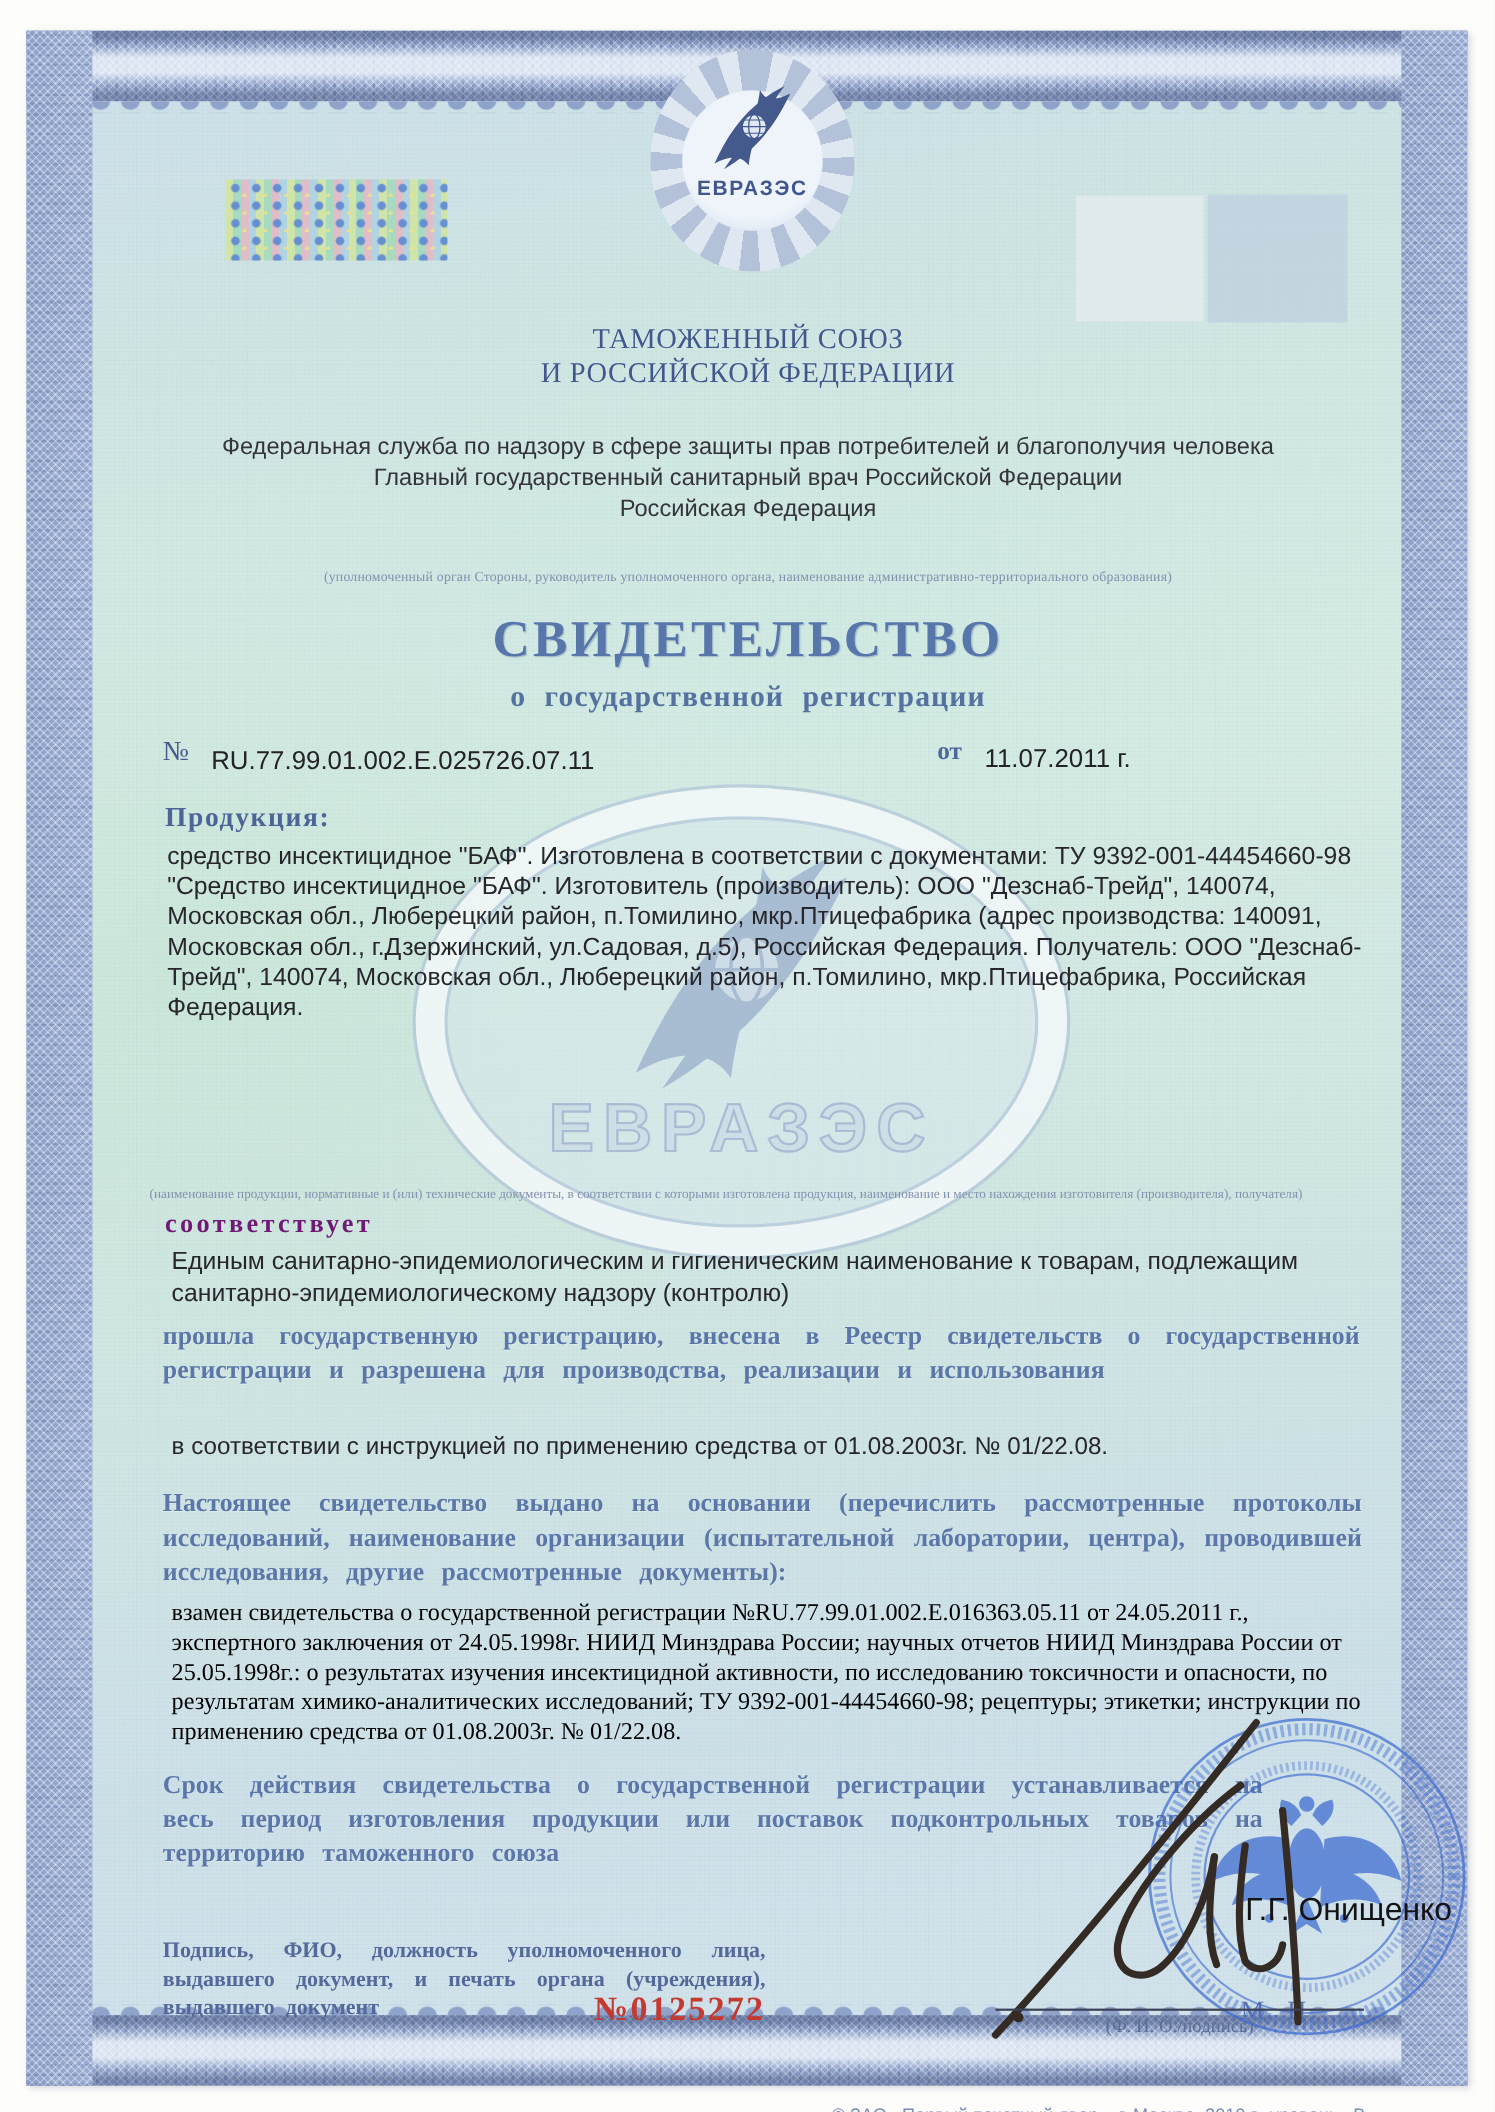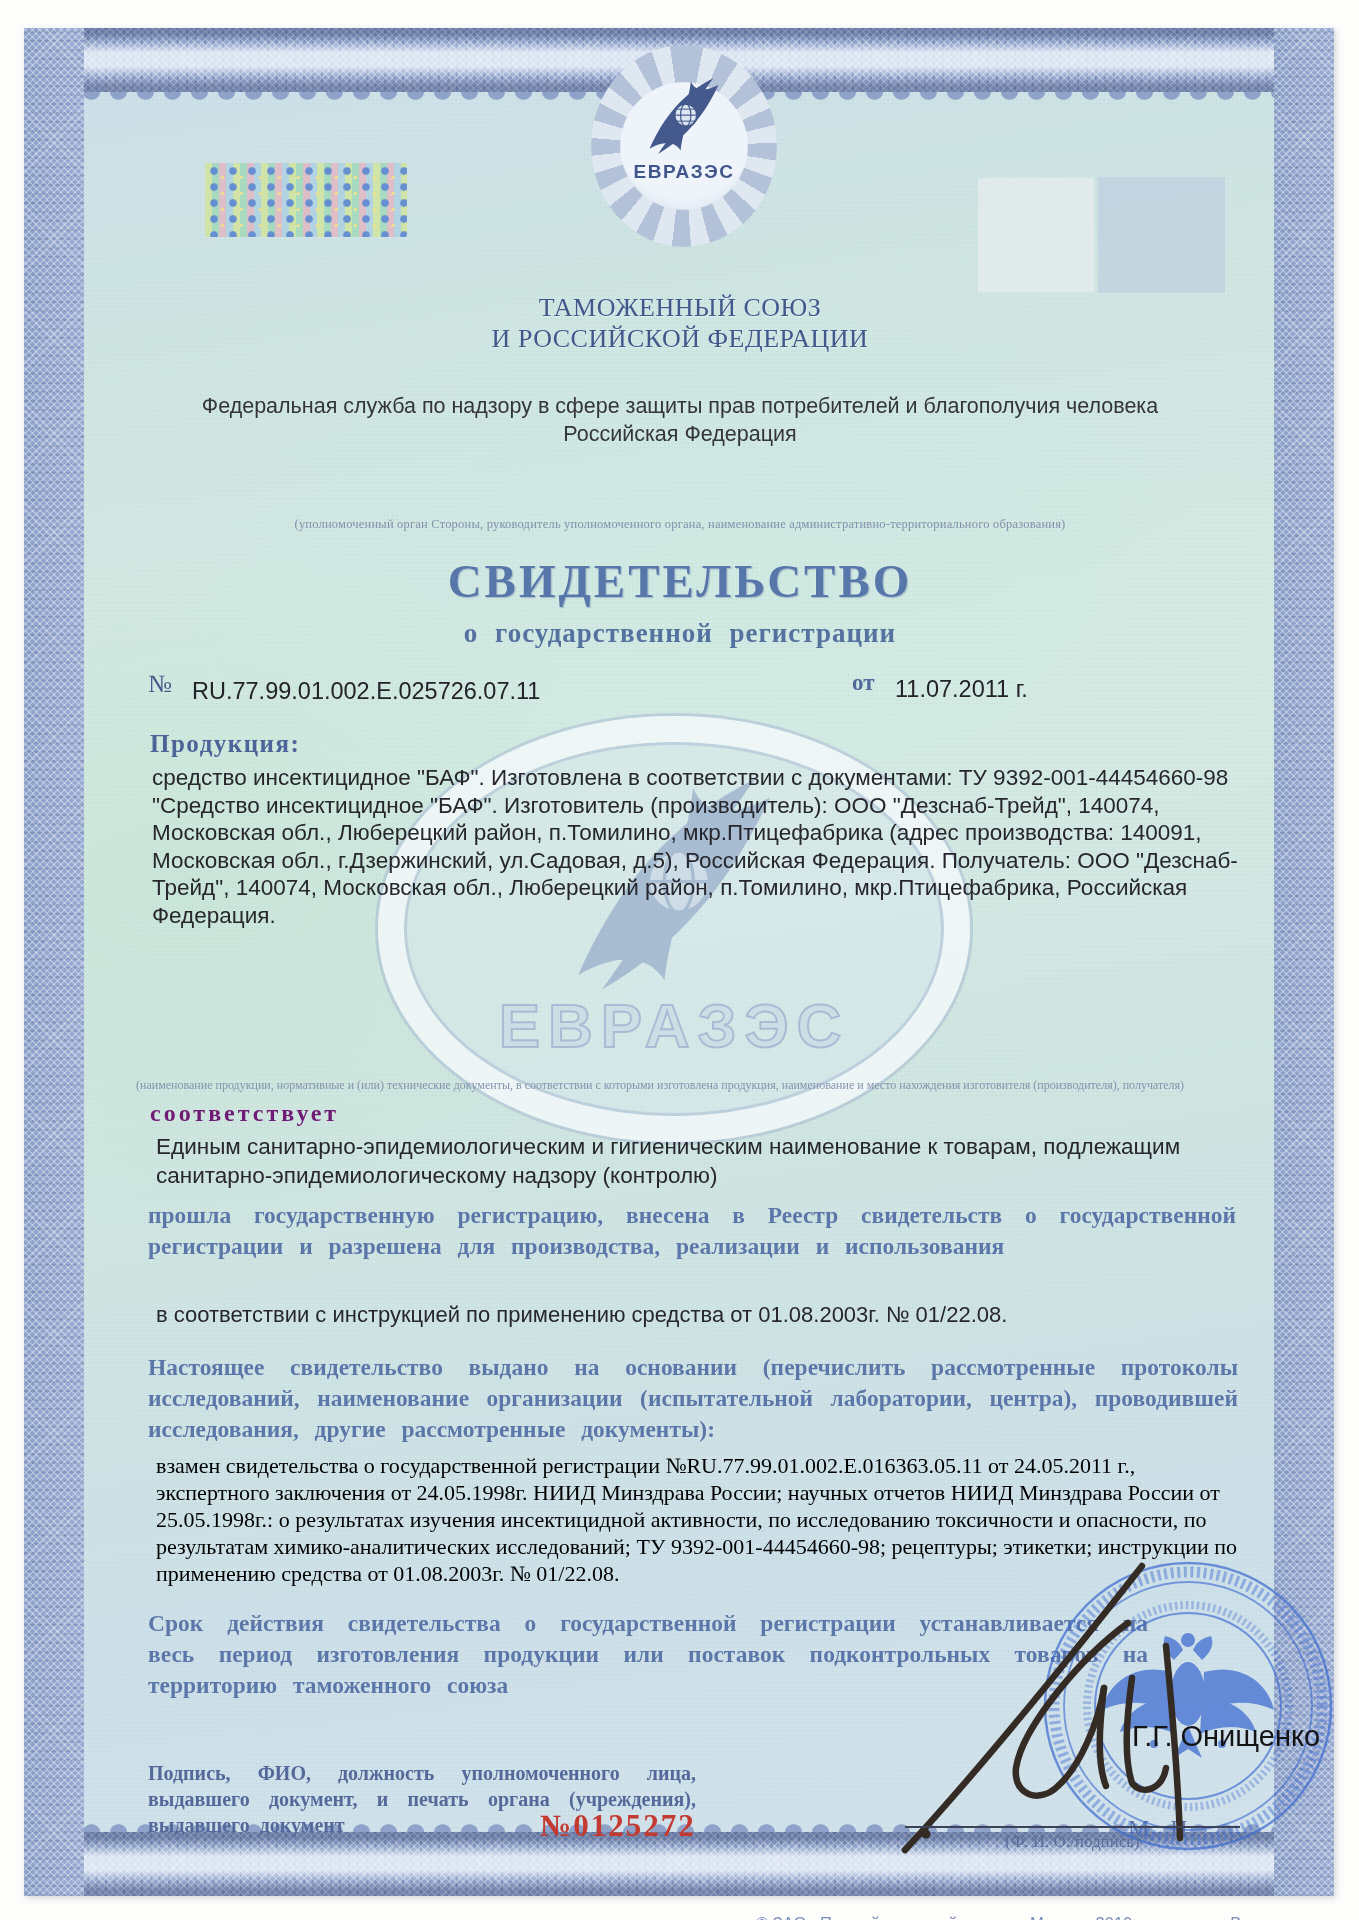--- a/index.html
+++ b/index.html
@@ -142,20 +142,21 @@
     </svg>
     <div class="medallion-label">ЕВРАЗЭС</div>
   </div>
 
   <div id="union" class="abs center">
     <div>ТАМОЖЕННЫЙ СОЮЗ</div>
     <div>И РОССИЙСКОЙ ФЕДЕРАЦИИ</div>
   </div>
   <div id="authority" class="abs center">
     <div>Федеральная служба по надзору в сфере защиты прав потребителей и благополучия человека</div>
+    <div>Главный государственный санитарный врач Российской Федерации</div>
     <div>Российская Федерация</div>
   </div>
   <div id="authority-caption" class="abs center">(уполномоченный орган Стороны, руководитель уполномоченного органа, наименование административно-территориального образования)</div>
 
   <div id="title-main" class="abs center">СВИДЕТЕЛЬСТВО</div>
   <div id="title-sub" class="abs center">о государственной регистрации</div>
 
   <div id="reg-no-label" class="abs">№</div>
   <div id="reg-number" class="abs">RU.77.99.01.002.Е.025726.07.11</div>
   <div id="reg-date-label" class="abs">от</div>

